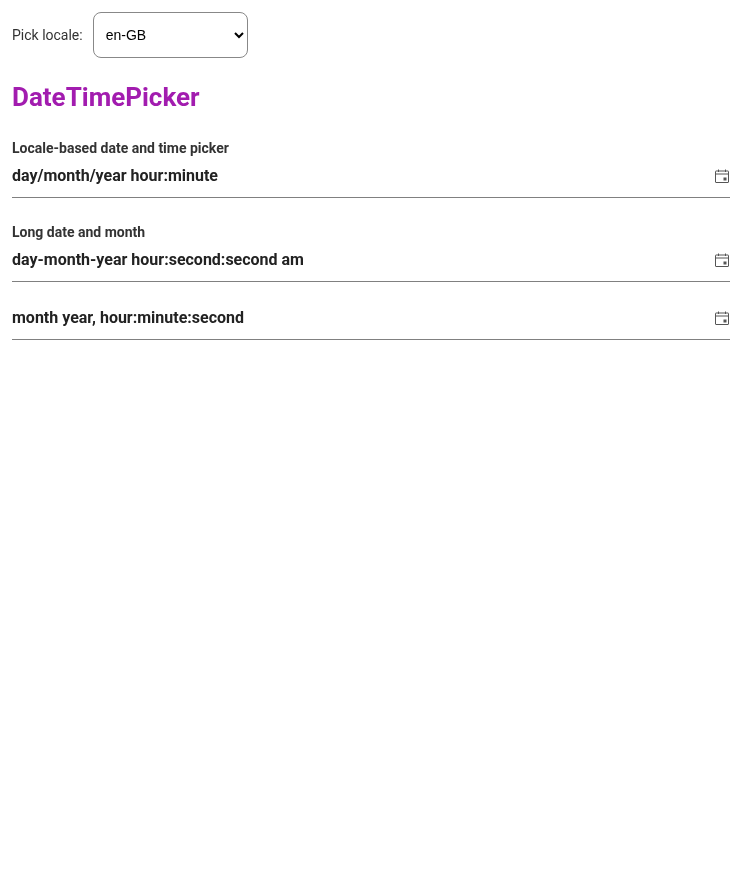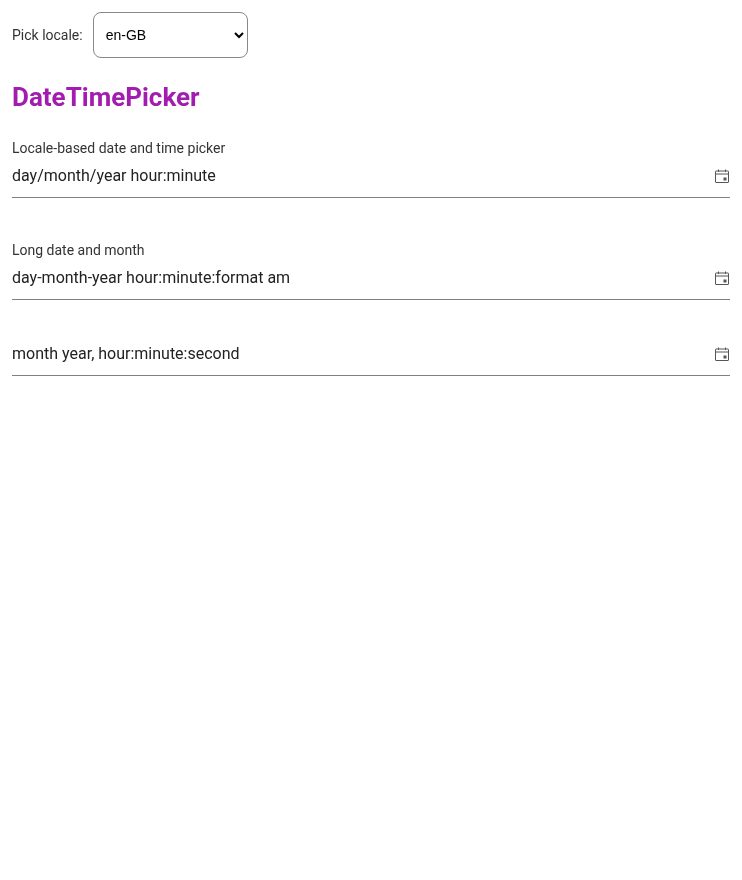--- a/index.html
+++ b/index.html
@@ -33,21 +33,22 @@
       min-width: 155px;
       height: 46px;
     }
     h1.page-title {
       font-size: 26px;
       font-weight: 700;
       color: #a21caf;
       margin-bottom: 28px;
     }
     .picker-block {
-      margin-bottom: 44px;
+      margin-bottom: 26px;
+      font-weight: bold;
     }
     .picker-label {
       font-size: 14px;
       color: #333;
       margin-bottom: 10px;
       display: block;
     }
     .picker-input-row {
       display: flex;
       align-items: center;
@@ -94,21 +95,21 @@
         <line x1="11.5" y1="1.5" x2="11.5" y2="4"></line>
         <rect x="9.5" y="9.5" width="3" height="3" fill="#555" stroke="none"></rect>
       </svg>
     </span>
   </div>
 </div>
 
 <div class="picker-block">
   <span class="picker-label">Long date and month</span>
   <div class="picker-input-row">
-    <span class="picker-placeholder">day-month-year hour:minute:format am</span>
+    <span class="picker-placeholder">day-month-year hour:second:second am</span>
     <span class="calendar-icon">
       <svg viewBox="0 0 16 16" fill="none" stroke="#555" stroke-width="1">
         <rect x="1.5" y="3" width="13" height="11.5" rx="0.5"></rect>
         <line x1="1.5" y1="6" x2="14.5" y2="6"></line>
         <line x1="4.5" y1="1.5" x2="4.5" y2="4"></line>
         <line x1="11.5" y1="1.5" x2="11.5" y2="4"></line>
         <rect x="9.5" y="9.5" width="3" height="3" fill="#555" stroke="none"></rect>
       </svg>
     </span>
   </div>

